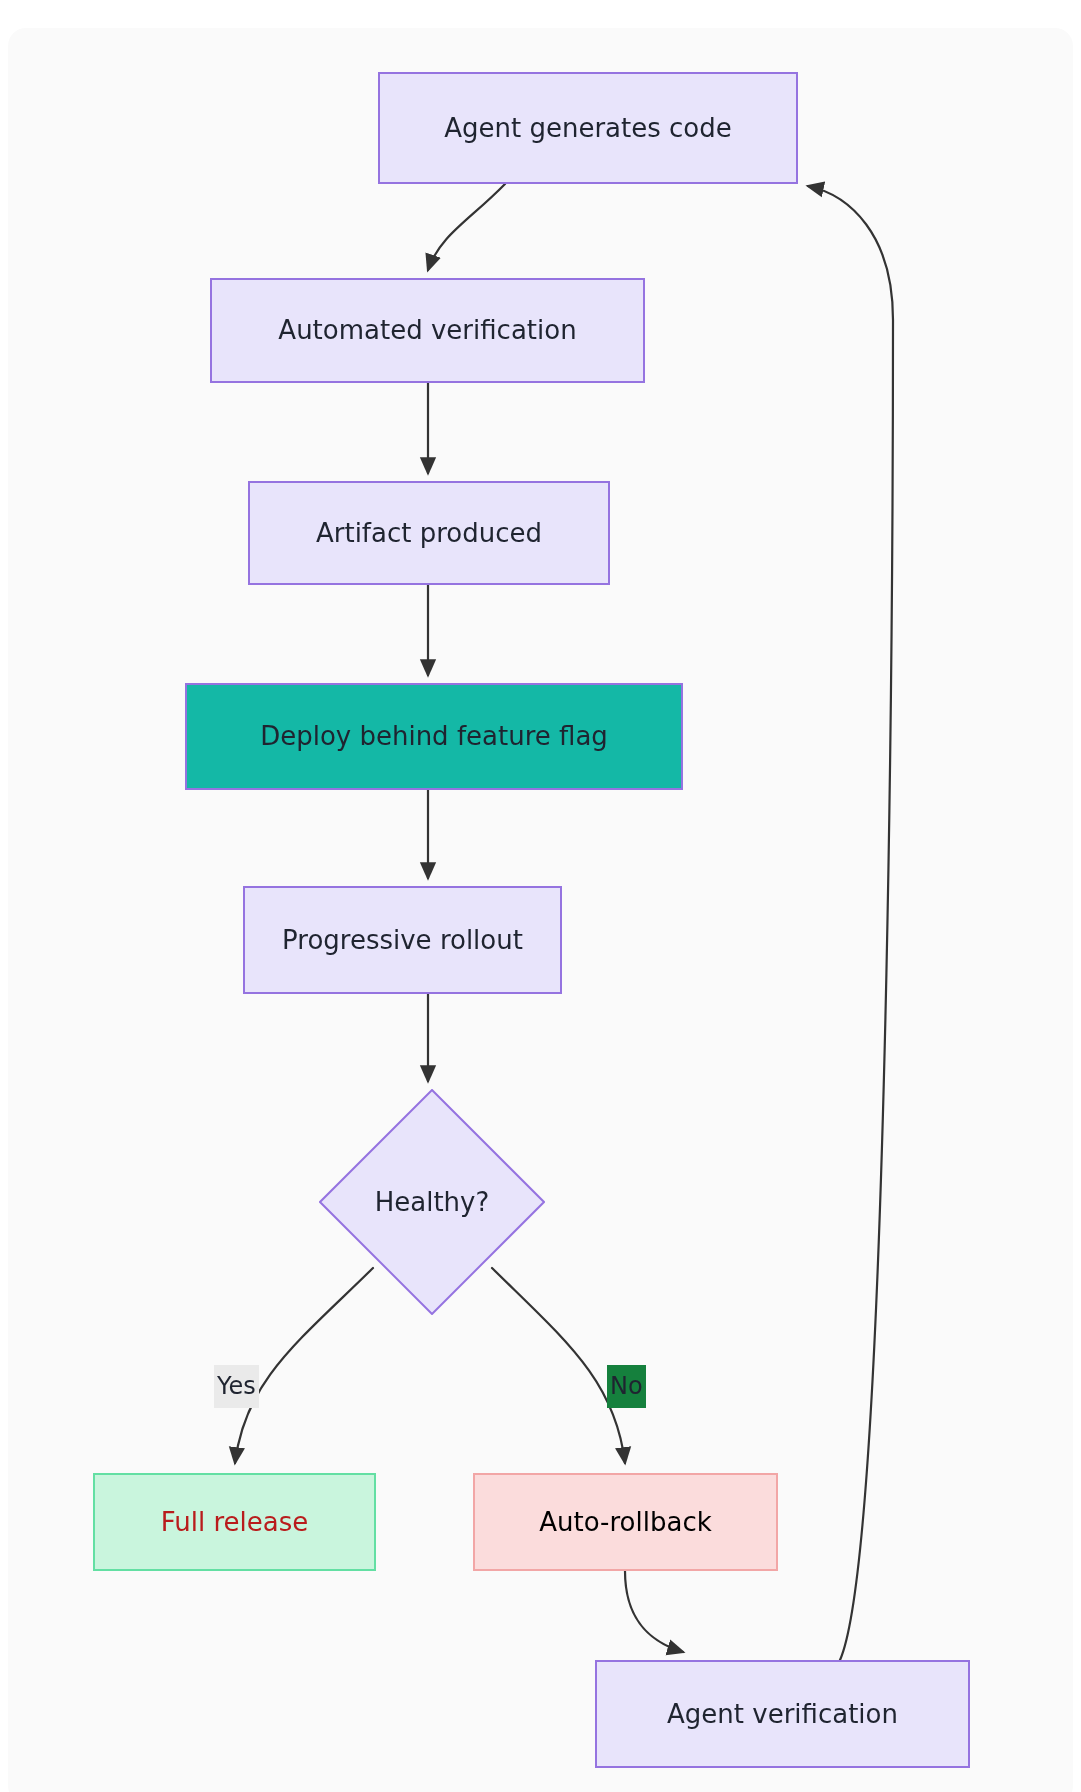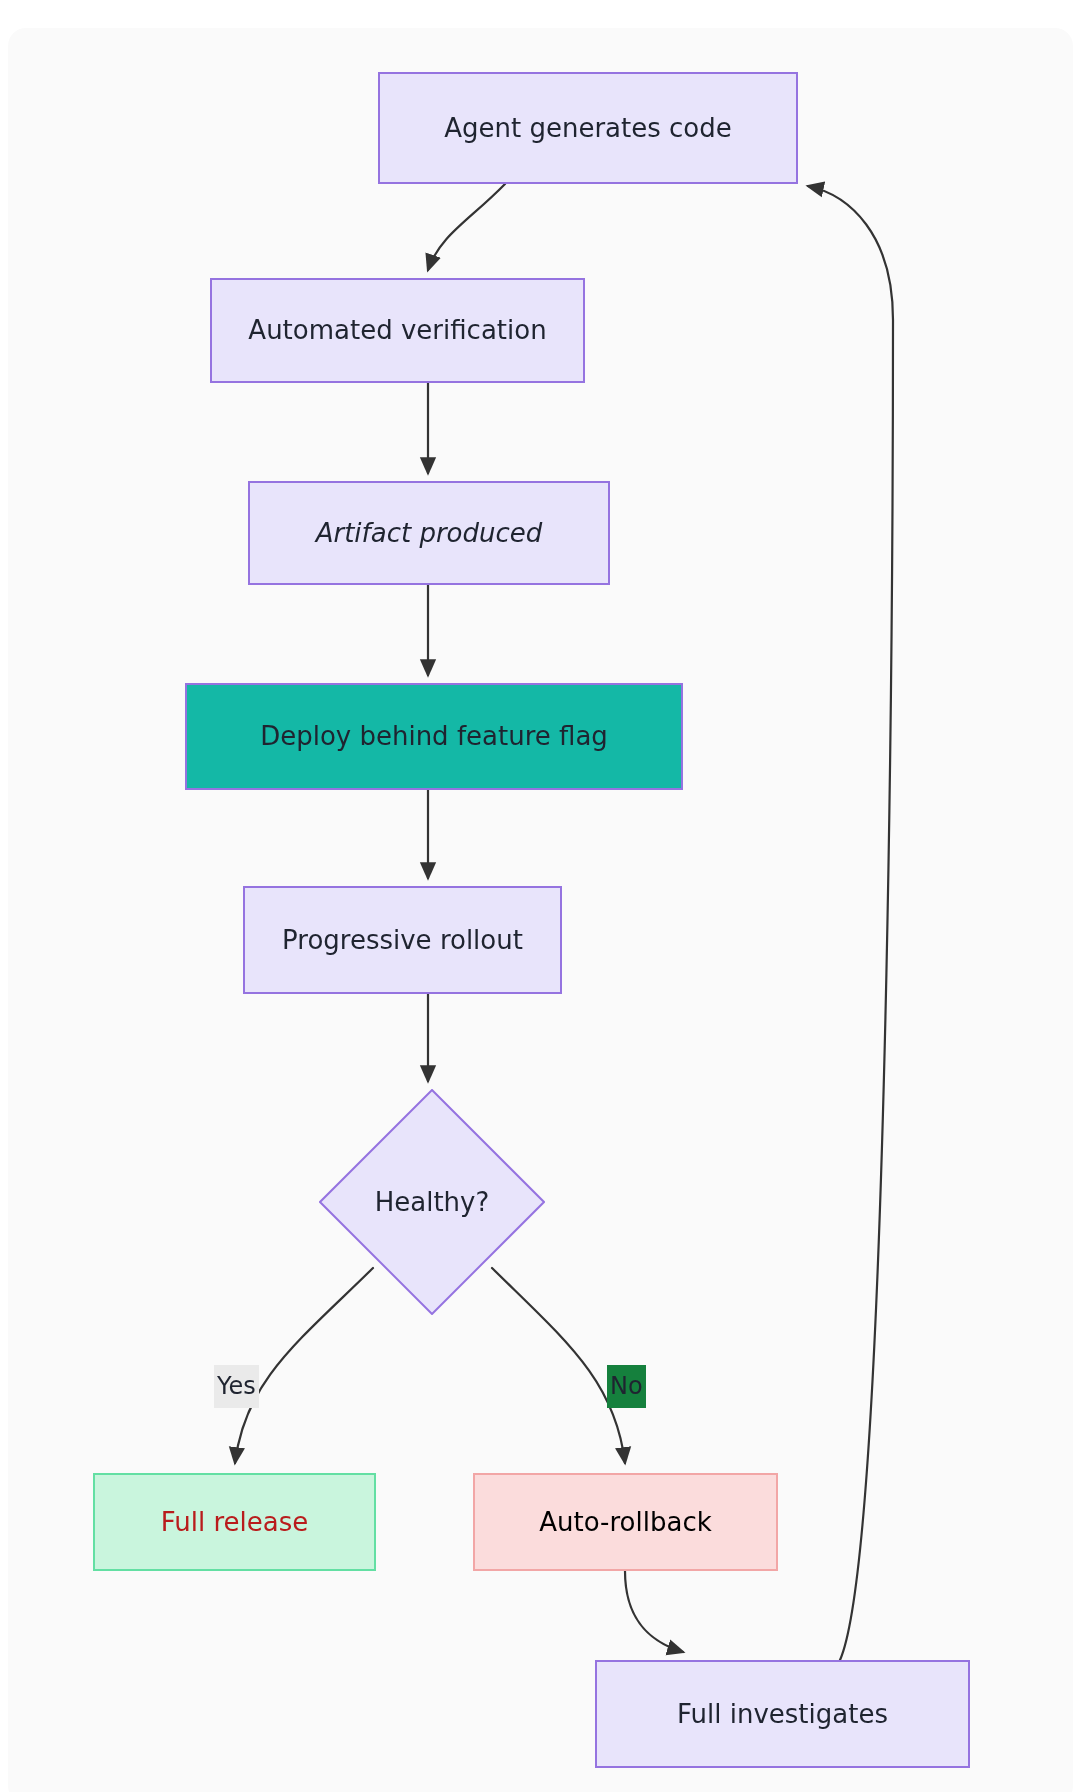--- a/index.html
+++ b/index.html
@@ -124,24 +124,24 @@
         <path d="M 492,1248 C 565,1320 615,1360 625,1443" marker-end="url(#arrowhead)"></path>
         <path d="M 625,1551 C 625,1600 650,1622 683,1632" marker-end="url(#arrowhead)"></path>
         <path d="M 840,1640 C 893,1520 893,380 893,300 C 893,215 850,175 808,166" marker-end="url(#arrowhead)"></path>
       </g>
   </svg>
 
   <div id="node-layer">
       <div class="node node-rect proc" style="left: 378px; top: 52px; width: 420px; height: 112px; font-size: 26px; background: rgb(232, 228, 251); border-color: rgb(149, 115, 224); color: rgb(31, 36, 48);">
         <span class="node-label">Agent generates code</span>
       </div>
-      <div class="node node-rect proc" style="left: 210px; top: 258px; width: 375px; height: 105px; font-size: 26px; background: rgb(232, 228, 251); border-color: rgb(149, 115, 224); color: rgb(31, 36, 48);">
+      <div class="node node-rect proc" style="left: 210px; top: 258px; width: 435px; height: 105px; font-size: 26px; background: rgb(232, 228, 251); border-color: rgb(149, 115, 224); color: rgb(31, 36, 48);">
         <span class="node-label">Automated verification</span>
       </div>
-      <div class="node node-rect proc" style="left: 248px; top: 461px; width: 362px; height: 104px; font-size: 26px; background: rgb(232, 228, 251); border-color: rgb(149, 115, 224); color: rgb(31, 36, 48); font-style: italic;">
+      <div class="node node-rect proc" style="left: 248px; top: 461px; width: 362px; height: 104px; font-size: 26px; background: rgb(232, 228, 251); border-color: rgb(149, 115, 224); color: rgb(31, 36, 48);">
         <span class="node-label">Artifact produced</span>
       </div>
       <div class="node node-rect proc" style="left: 185px; top: 663px; width: 498px; height: 107px; font-size: 26px; background: #14b8a6; border-color: rgb(149, 115, 224); color: rgb(31, 36, 48);">
         <span class="node-label">Deploy behind feature flag</span>
       </div>
       <div class="node node-rect proc" style="left: 243px; top: 866px; width: 319px; height: 108px; font-size: 26px; background: rgb(232, 228, 251); border-color: rgb(149, 115, 224); color: rgb(31, 36, 48);">
         <span class="node-label">Progressive rollout</span>
       </div>
       <div class="diamond-wrap" style="left: 319px; top: 1069px; width: 226px; height: 226px;">
         <svg class="diamond-shape" viewBox="0 0 226 226">
@@ -149,21 +149,21 @@
         </svg>
         <div class="diamond-text" style="font-size: 26px; color: rgb(31, 36, 48);">Healthy?</div>
       </div>
       <div class="node node-rect success" style="left: 93px; top: 1453px; width: 283px; height: 98px; font-size: 26px; background: rgb(201, 245, 221); border-color: rgb(99, 223, 163); color: #b91c1c;">
         <span class="node-label">Full release</span>
       </div>
       <div class="node node-rect danger" style="left: 473px; top: 1453px; width: 305px; height: 98px; font-size: 26px; background: rgb(251, 220, 220); border-color: rgb(242, 166, 166); color: #000000;">
         <span class="node-label">Auto-rollback</span>
       </div>
       <div class="node node-rect proc" style="left: 595px; top: 1640px; width: 375px; height: 108px; font-size: 26px; background: rgb(232, 228, 251); border-color: rgb(149, 115, 224); color: rgb(31, 36, 48);">
-        <span class="node-label">Full investigates</span>
+        <span class="node-label">Agent verification</span>
       </div>
     </div>
   <div id="edge-label-layer">
       <div class="edge-label" style="left: 214px; top: 1345px; font-size: 24px; background: rgb(234, 234, 234);">Yes</div>
       <div class="edge-label" style="left: 607px; top: 1345px; font-size: 24px; background: #15803d;">No</div>
     </div>
 
 </div>
 
 </body></html>

